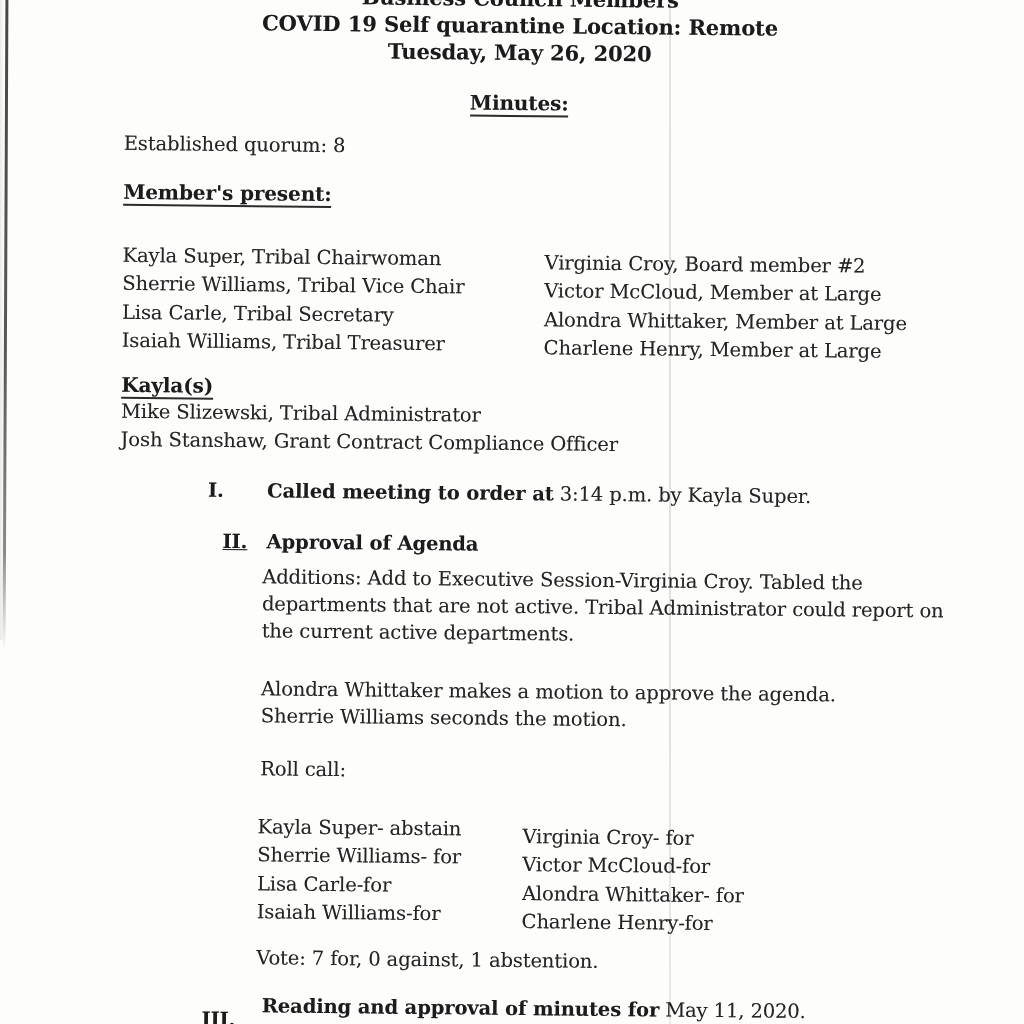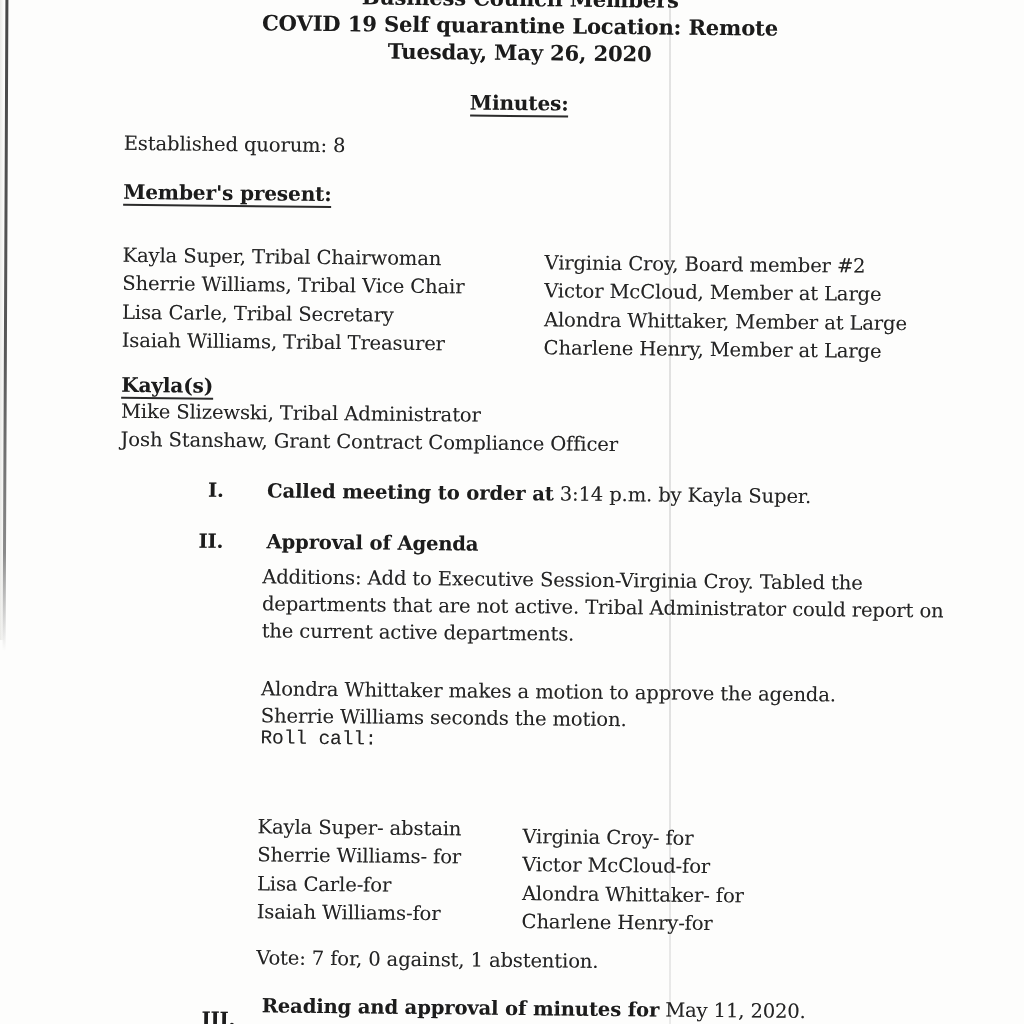--- a/index.html
+++ b/index.html
@@ -97,35 +97,35 @@
     <div class="abs guest-list" style="left:125px;top:402px;">
       <div>Mike Slizewski, Tribal Administrator</div>
       <div>Josh Stanshaw, Grant Contract Compliance Officer</div>
     </div>
 
     <div class="abs b" style="left:213px;top:482px;">I.</div>
     <div class="abs" style="left:272px;top:482px;">
       <span class="b">Called meeting to order at</span><span> 3:14 p.m. by Kayla Super.</span>
     </div>
 
-    <div class="abs b" style="left:204px;top:533px;">II.</div>
+    <div class="abs b" style="left:228px;top:533px;text-decoration:underline;">II.</div>
     <div class="abs b" style="left:272px;top:533px;">Approval of Agenda</div>
 
     <div class="abs para" style="left:268px;top:566px;">
       <div>Additions: Add to Executive Session-Virginia Croy. Tabled the</div>
       <div>departments that are not active. Tribal Administrator could report on</div>
       <div>the current active departments.</div>
     </div>
 
     <div class="abs motions" style="left:268px;top:679px;">
       <div>Alondra Whittaker makes a motion to approve the agenda.</div>
       <div>Sherrie Williams seconds the motion.</div>
     </div>
 
-    <div class="abs" style="left:268px;top:730px;font-family:Liberation Mono, monospace;">Roll call:</div>
+    <div class="abs" style="left:268px;top:760px;">Roll call:</div>
 
     <div class="abs rollcol" style="left:266px;top:816px;">
       <div>Kayla Super- abstain</div>
       <div>Sherrie Williams- for</div>
       <div>Lisa Carle-for</div>
       <div>Isaiah Williams-for</div>
     </div>
 
     <div class="abs rollcol" style="left:531px;top:823px;">
       <div>Virginia Croy- for</div>

